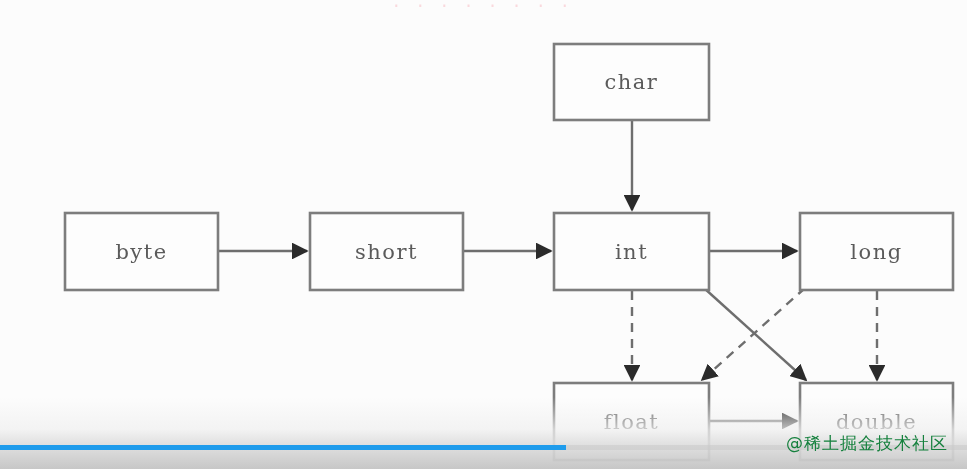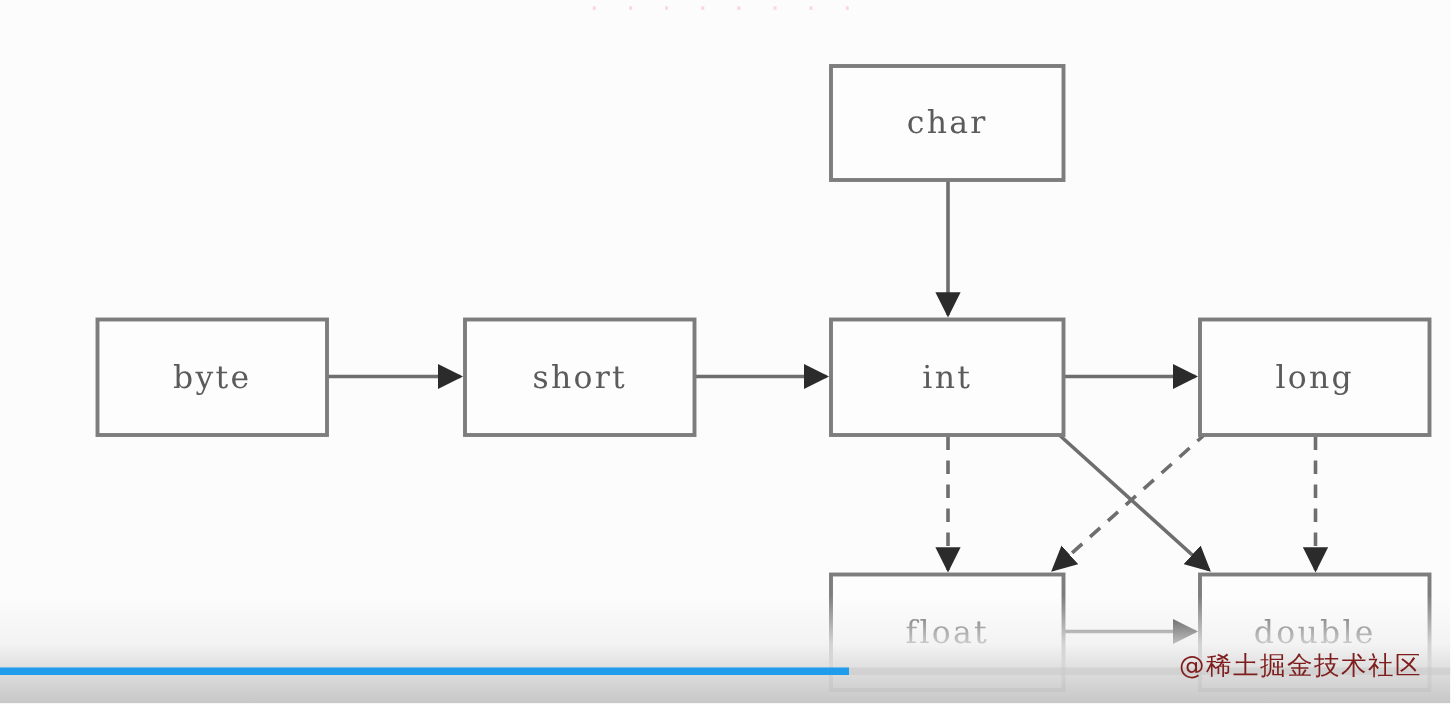--- a/index.html
+++ b/index.html
@@ -179,15 +179,15 @@
       <rect class="node-box" x="800" y="383" width="153" height="77"></rect>
       <text class="node-label" x="876.5" y="423">double</text>
     </g>
   </svg>
 
   <div id="player-overlay"></div>
 
   <div id="progress-track"></div>
   <div id="progress-fill" style="width: 566px; background: rgb(31, 156, 236);"></div>
 
-  <div id="watermark" style="color: #7f1d1d;">@稀土掘金技术社区</div>
+  <div id="watermark" style="color: #15803d;">@稀土掘金技术社区</div>
 
 </div>
 
 </body></html>

